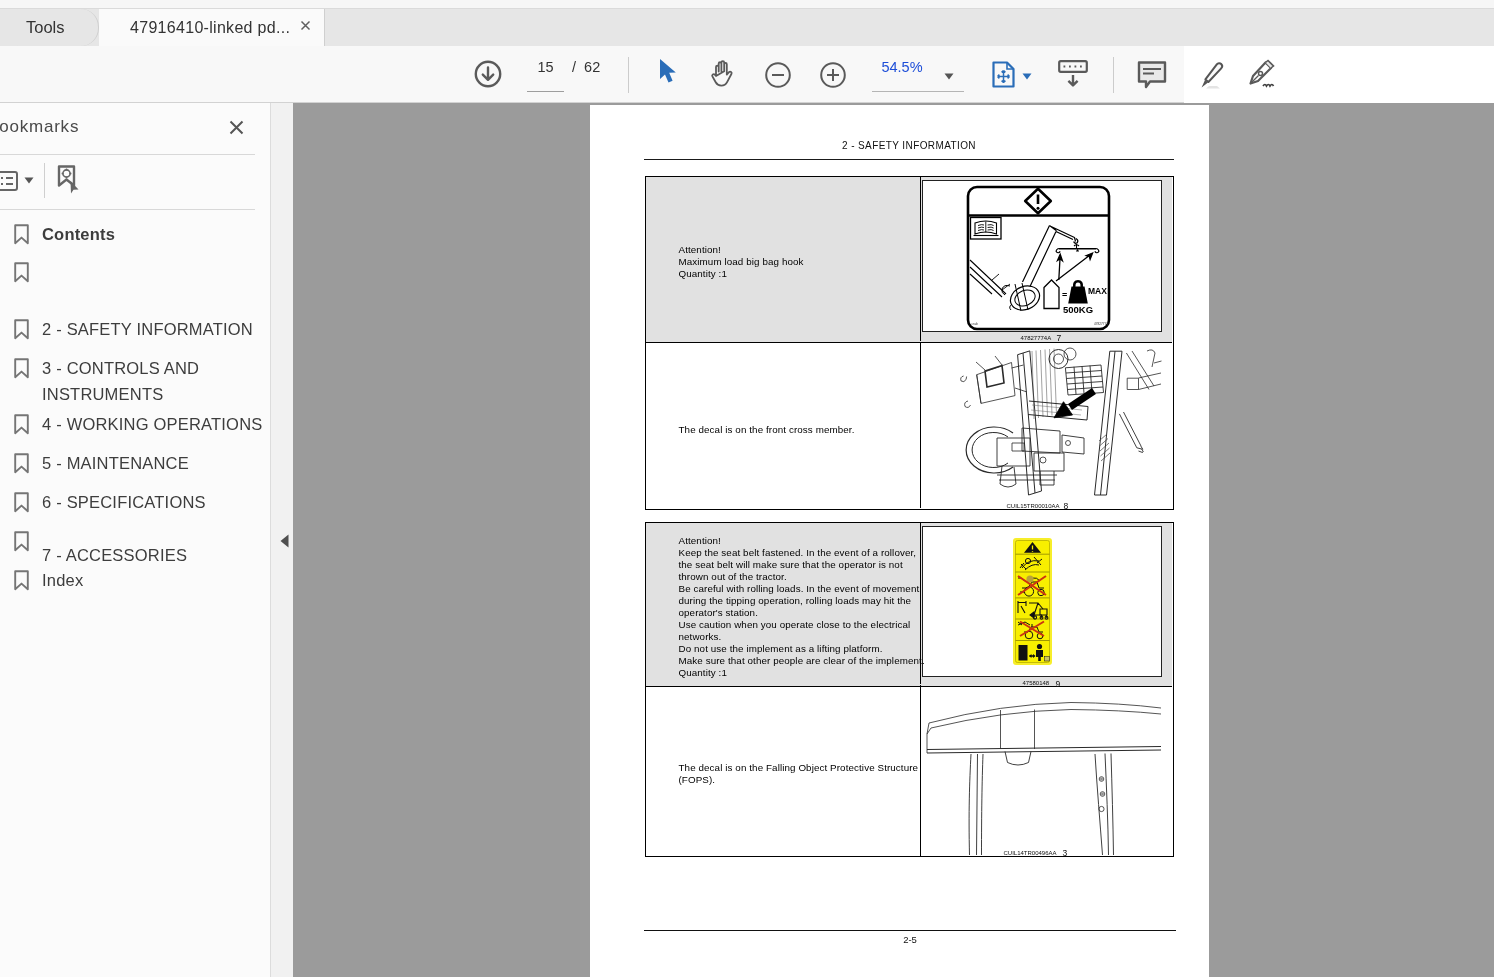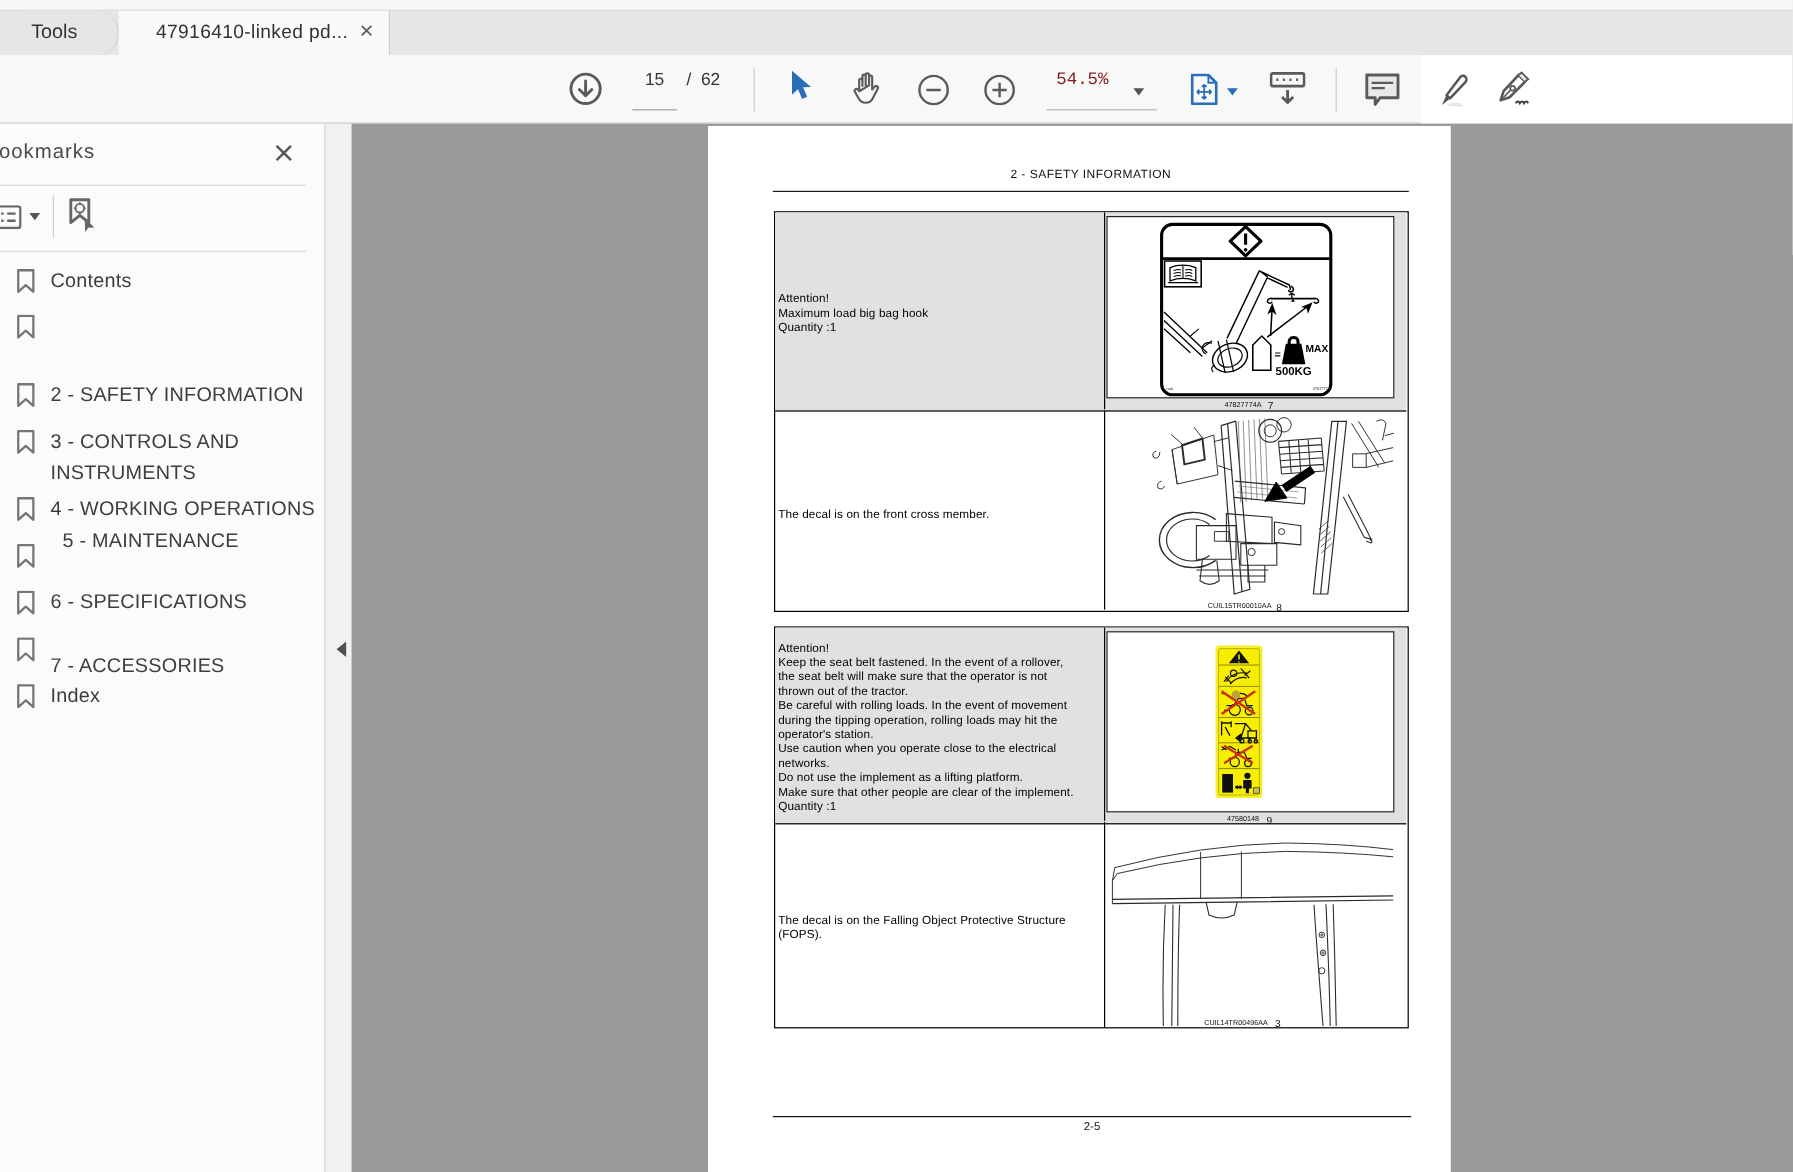--- a/index.html
+++ b/index.html
@@ -12,21 +12,21 @@
   #activetab{left:99px;top:9px;width:225px;height:37px;background:#fafafa;border-right:1px solid #cfcfcf;}
   #activetab .t{position:absolute;left:31px;top:10px;font-size:16px;letter-spacing:0.3px;color:#333;}
   #toolbar{left:0;top:46px;width:1184px;height:57px;background:#f8f8f8;border-bottom:1px solid #d2d2d2;box-sizing:border-box;}
   #content{left:0;top:103px;width:1494px;height:874px;background:#9b9b9b;}
   #sidebar{left:0;top:0;width:271px;height:874px;background:#fbfbfb;border-right:1px solid #dcdcdc;box-sizing:border-box;}
   #gutter{left:271px;top:0;width:22px;height:874px;background:#f1f1f1;}
   #page{left:590px;top:2px;width:619px;height:872px;background:#ffffff;}
   .sep-h{position:absolute;left:0;width:255px;height:1px;background:#d8d8d8;}
   .bk-item{position:absolute;left:42px;font-size:16.5px;letter-spacing:0.2px;color:#3d3d3d;line-height:25.5px;white-space:nowrap;}
   .cellgray{background:#e1e1e1;}
-  .ptext{position:absolute;font-size:9.8px;color:#000;line-height:12px;letter-spacing:0.1px;}
+  .ptext{position:absolute;font-size:9.8px;color:#000;line-height:12px;letter-spacing:0.1px;margin-left:30px;}
   .cap{position:absolute;font-size:6px;color:#111;letter-spacing:0;}
   .capn{position:absolute;font-size:8.5px;color:#111;}
 </style>
 </head>
 <body>
 <div id="tabbar" class="abs"></div>
 <div id="topstrip" class="abs"></div>
 <div id="toolstab" class="abs">
     <span>Tools</span>
   </div>
@@ -57,21 +57,21 @@
 
   <svg class="abs" style="left:765px;top:16px" width="26" height="26" viewBox="0 0 26 26">
     <circle cx="13" cy="13" r="11.8" fill="none" stroke="#5a5a5a" stroke-width="2"></circle>
     <path d="M7 13 H19" stroke="#5a5a5a" stroke-width="2"></path>
   </svg>
 
   <svg class="abs" style="left:820px;top:16px" width="26" height="26" viewBox="0 0 26 26">
     <circle cx="13" cy="13" r="11.8" fill="none" stroke="#5a5a5a" stroke-width="2"></circle>
     <path d="M7 13 H19 M13 7 V19" stroke="#5a5a5a" stroke-width="2"></path>
   </svg>
-  <div class="abs" style="left:872px;top:13px;width:60px;text-align:center;font-size:14.5px;color:#7f1d1d;font-family:Liberation Mono, monospace;">54.5%</div>
+  <div class="abs" style="left:872px;top:13px;width:60px;text-align:center;font-size:14.5px;color:#1d4ed8;">54.5%</div>
   <svg class="abs" style="left:944px;top:27px" width="10" height="7" viewBox="0 0 10 7">
       <path d="M0.5 0.5 L9.5 0.5 L5 6.5 Z" fill="#555"></path>
     </svg>
   <div class="abs" style="left:872px;top:45px;width:92px;height:1px;background:#b5b5b5;"></div>
 
   <svg class="abs" style="left:992px;top:15px" width="23" height="27" viewBox="0 0 23 27">
     <path d="M1.5 1.5 H15 L21.5 8 V25.5 H1.5 Z" fill="none" stroke="#2a6db8" stroke-width="2.2" stroke-linejoin="round"></path>
     <path d="M15 1.5 V8 H21.5" fill="none" stroke="#2a6db8" stroke-width="1.6"></path>
     <path d="M11.5 9.5 V21.5 M5.5 15.5 H17.5 M11.5 9.5 L9.6 11.4 M11.5 9.5 L13.4 11.4 M11.5 21.5 L9.6 19.6 M11.5 21.5 L13.4 19.6 M5.5 15.5 L7.4 13.6 M5.5 15.5 L7.4 17.4 M17.5 15.5 L15.6 13.6 M17.5 15.5 L15.6 17.4" stroke="#2a6db8" stroke-width="1.5" fill="none"></path>
   </svg>
@@ -151,25 +151,25 @@
     <svg class="abs" style="left:13px;top:389px" width="17" height="21" viewBox="0 0 17 21">
         <path d="M2.2 1.2 H14.8 V19.2 L8.5 13.6 L2.2 19.2 Z" fill="none" stroke="#757575" stroke-width="1.9" stroke-linejoin="round"></path>
       </svg>
     <svg class="abs" style="left:13px;top:428px" width="17" height="21" viewBox="0 0 17 21">
         <path d="M2.2 1.2 H14.8 V19.2 L8.5 13.6 L2.2 19.2 Z" fill="none" stroke="#757575" stroke-width="1.9" stroke-linejoin="round"></path>
       </svg>
     <svg class="abs" style="left:13px;top:467px" width="17" height="21" viewBox="0 0 17 21">
         <path d="M2.2 1.2 H14.8 V19.2 L8.5 13.6 L2.2 19.2 Z" fill="none" stroke="#757575" stroke-width="1.9" stroke-linejoin="round"></path>
       </svg>
 
-    <div class="bk-item" style="top:119px;">Contents</div>
+    <div class="bk-item" style="top:119px;font-weight:bold;">Contents</div>
     <div class="bk-item" style="top:214px;">2 - SAFETY INFORMATION</div>
     <div class="bk-item" style="top:253px;">3 - CONTROLS AND<br>INSTRUMENTS</div>
     <div class="bk-item" style="top:309px;">4 - WORKING OPERATIONS</div>
-    <div class="bk-item" style="top:336px;margin-left:10px;">5 - MAINTENANCE</div>
+    <div class="bk-item" style="top:348px;">5 - MAINTENANCE</div>
     <div class="bk-item" style="top:387px;">6 - SPECIFICATIONS</div>
     <div class="bk-item" style="top:426px;margin-top:14px;">7 - ACCESSORIES</div>
     <div class="bk-item" style="top:465px;">Index</div>
   </div>
   <div id="gutter" class="abs">
     <svg class="abs" style="left:9px;top:431px" width="9" height="14" viewBox="0 0 9 14">
         <path d="M8.5 0.5 L8.5 13.5 L0.5 7 Z" fill="#4f4f4f"></path>
       </svg>
   </div>
   <div id="page" class="abs">

